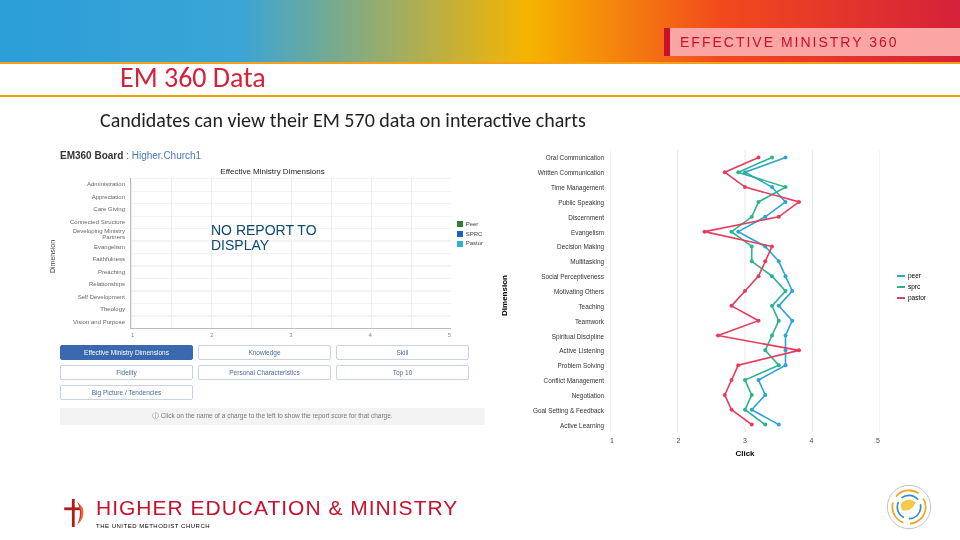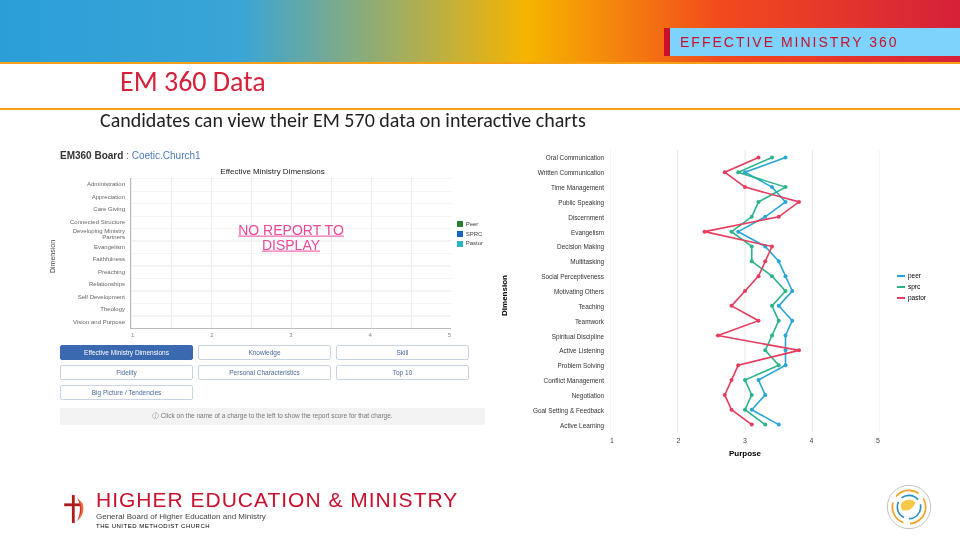--- a/index.html
+++ b/index.html
@@ -17,40 +17,40 @@
     top: 0; left: 0;
     width: 960px; height: 78px;
     background:
       radial-gradient(1200px 600px at 480px -500px, #f4b400 0%, #f49b00 30%, #f45c2c 55%, #e8312a 65%, transparent 66%),
       linear-gradient(90deg, #2b9ed8 0%, #3aa5d6 25%, #f6b400 55%, #f24a1d 75%, #d6213a 100%);
   }
   .brand-box {
     position: absolute;
     top: 28px; right: 0;
     width: 280px; height: 28px;
-    background: #7dd3fc;
+    background: #fca5a5;
     border-left: 6px solid #c8102e;
     padding-left: 10px;
     display: flex; align-items: center;
   }
   .brand-text {
     font-family: Impact, "Arial Narrow", sans-serif;
     letter-spacing: 2px;
     font-size: 14px;
     color: #c8102e;
   }
   .title-bar {
     position: absolute;
     top: 62px; left: 0;
-    width: 960px; height: 48px;
+    width: 960px; height: 35px;
     background: #fff;
     border-top: 2px solid #f6a01a;
     border-bottom: 2px solid #f6a01a;
     box-sizing: border-box;
-    display: flex; align-items: flex-start;
+    display: flex; align-items: flex-end;
     padding-left: 120px;
   }
   .title-text {
     font-size: 28px;
     color: #d6213a;
     font-weight: 400;
     font-family: Calibri, "Segoe UI", sans-serif;
   }
   .subtitle {
     position: absolute;
@@ -107,25 +107,23 @@
     left: -95px; top: 50%;
     transform: rotate(-90deg);
     font-size: 7px;
     color: #444;
   }
   .pl-noreport {
     position: absolute;
     top: 40%; left: 50%;
     transform: translate(-50%, -50%);
     font-size: 14px;
-    color: #ec4899;
+    color: #0c4a6e;
     font-family: Arial, sans-serif;
-    text-align: center;
     line-height: 1.1;
-    text-decoration: underline;
   }
   .pl-legend {
     position: absolute;
     top: 42px; right: -32px;
     font-size: 6px; line-height: 1.6;
   }
   .pl-legend .sw { display:inline-block; width:6px; height:6px; margin-right:3px; vertical-align:middle;}
   .pl-xticks {
     position: absolute;
     bottom: -10px; left: 0; right: 0;
@@ -252,21 +250,21 @@
 <div class="title-bar">
   <span class="title-text">EM 360 Data</span>
 </div>
 
 <div class="subtitle">Candidates can view their EM 570 data on interactive charts</div>
 
 <div class="panel-left">
   <div class="pl-hdr">
     <b>EM360 Board</b>
     <span> : </span>
-    <span style="color:#4a79b8">Coetic.Church1</span>
+    <span style="color:#4a79b8">Higher.Church1</span>
   </div>
   <div class="pl-chart-title">Effective Ministry Dimensions</div>
 
   <div class="pl-chart">
     <div class="pl-grid"></div>
     <div id="pl-ylabs">
         <div class="pl-ylab" style="top: 6.25px;">Administration</div>
         <div class="pl-ylab" style="top: 18.75px;">Appreciation</div>
         <div class="pl-ylab" style="top: 31.25px;">Care Giving</div>
         <div class="pl-ylab" style="top: 43.75px;">Connected Structure</div>
@@ -398,39 +396,38 @@
         <div class="pr-ylab" style="top: 274.579px;">Active Learning</div>
       </div>
     <div class="pr-ylabel-axis">Dimension</div>
     <div class="pr-xticks" id="pr-xticks">
         <span>1</span>
         <span>2</span>
         <span>3</span>
         <span>4</span>
         <span>5</span>
       </div>
-    <div class="pr-xlabel">Purpose</div>
+    <div class="pr-xlabel">Click</div>
     <div class="pr-legend" id="pr-legend">
         <div><span class="sw" style="background: rgb(42, 166, 214);"></span>peer</div>
         <div><span class="sw" style="background: rgb(43, 179, 138);"></span>sprc</div>
         <div><span class="sw" style="background: rgb(230, 60, 94);"></span>pastor</div>
       </div>
   </div>
 </div>
 
 <div class="footer">
   <svg class="flame" viewBox="0 0 40 48">
     <rect x="17" y="4" width="4" height="40" fill="#b01c1c"></rect>
     <rect x="6" y="16" width="26" height="4" fill="#b01c1c"></rect>
     <path d="M24 8 C34 14 34 30 24 42 C30 30 30 16 24 8 Z" fill="#d62f2f"></path>
     <path d="M26 10 C36 16 36 30 26 40 C32 30 32 18 26 10 Z" fill="#ef6a3a"></path>
   </svg>
   <div class="org">
     <div class="big">HIGHER EDUCATION &amp; MINISTRY</div>
-    <div class="mid">General Board of Higher Education and Ministry</div>
     <div class="small">THE UNITED METHODIST CHURCH</div>
   </div>
 </div>
 
 <svg class="globe" viewBox="0 0 60 60">
   <circle cx="30" cy="30" r="26" fill="none" stroke="#b7b7b7" stroke-width="1"></circle>
   <circle cx="30" cy="30" r="20" fill="none" stroke="#f2a01a" stroke-width="2" stroke-dasharray="30 8"></circle>
   <circle cx="30" cy="30" r="14" fill="none" stroke="#2a8fc4" stroke-width="2" stroke-dasharray="22 6"></circle>
   <path d="M22 24 q8 -6 16 0 q-4 12 -16 10 q-4 -6 0 -10" fill="#f7c94b"></path>
 </svg>

